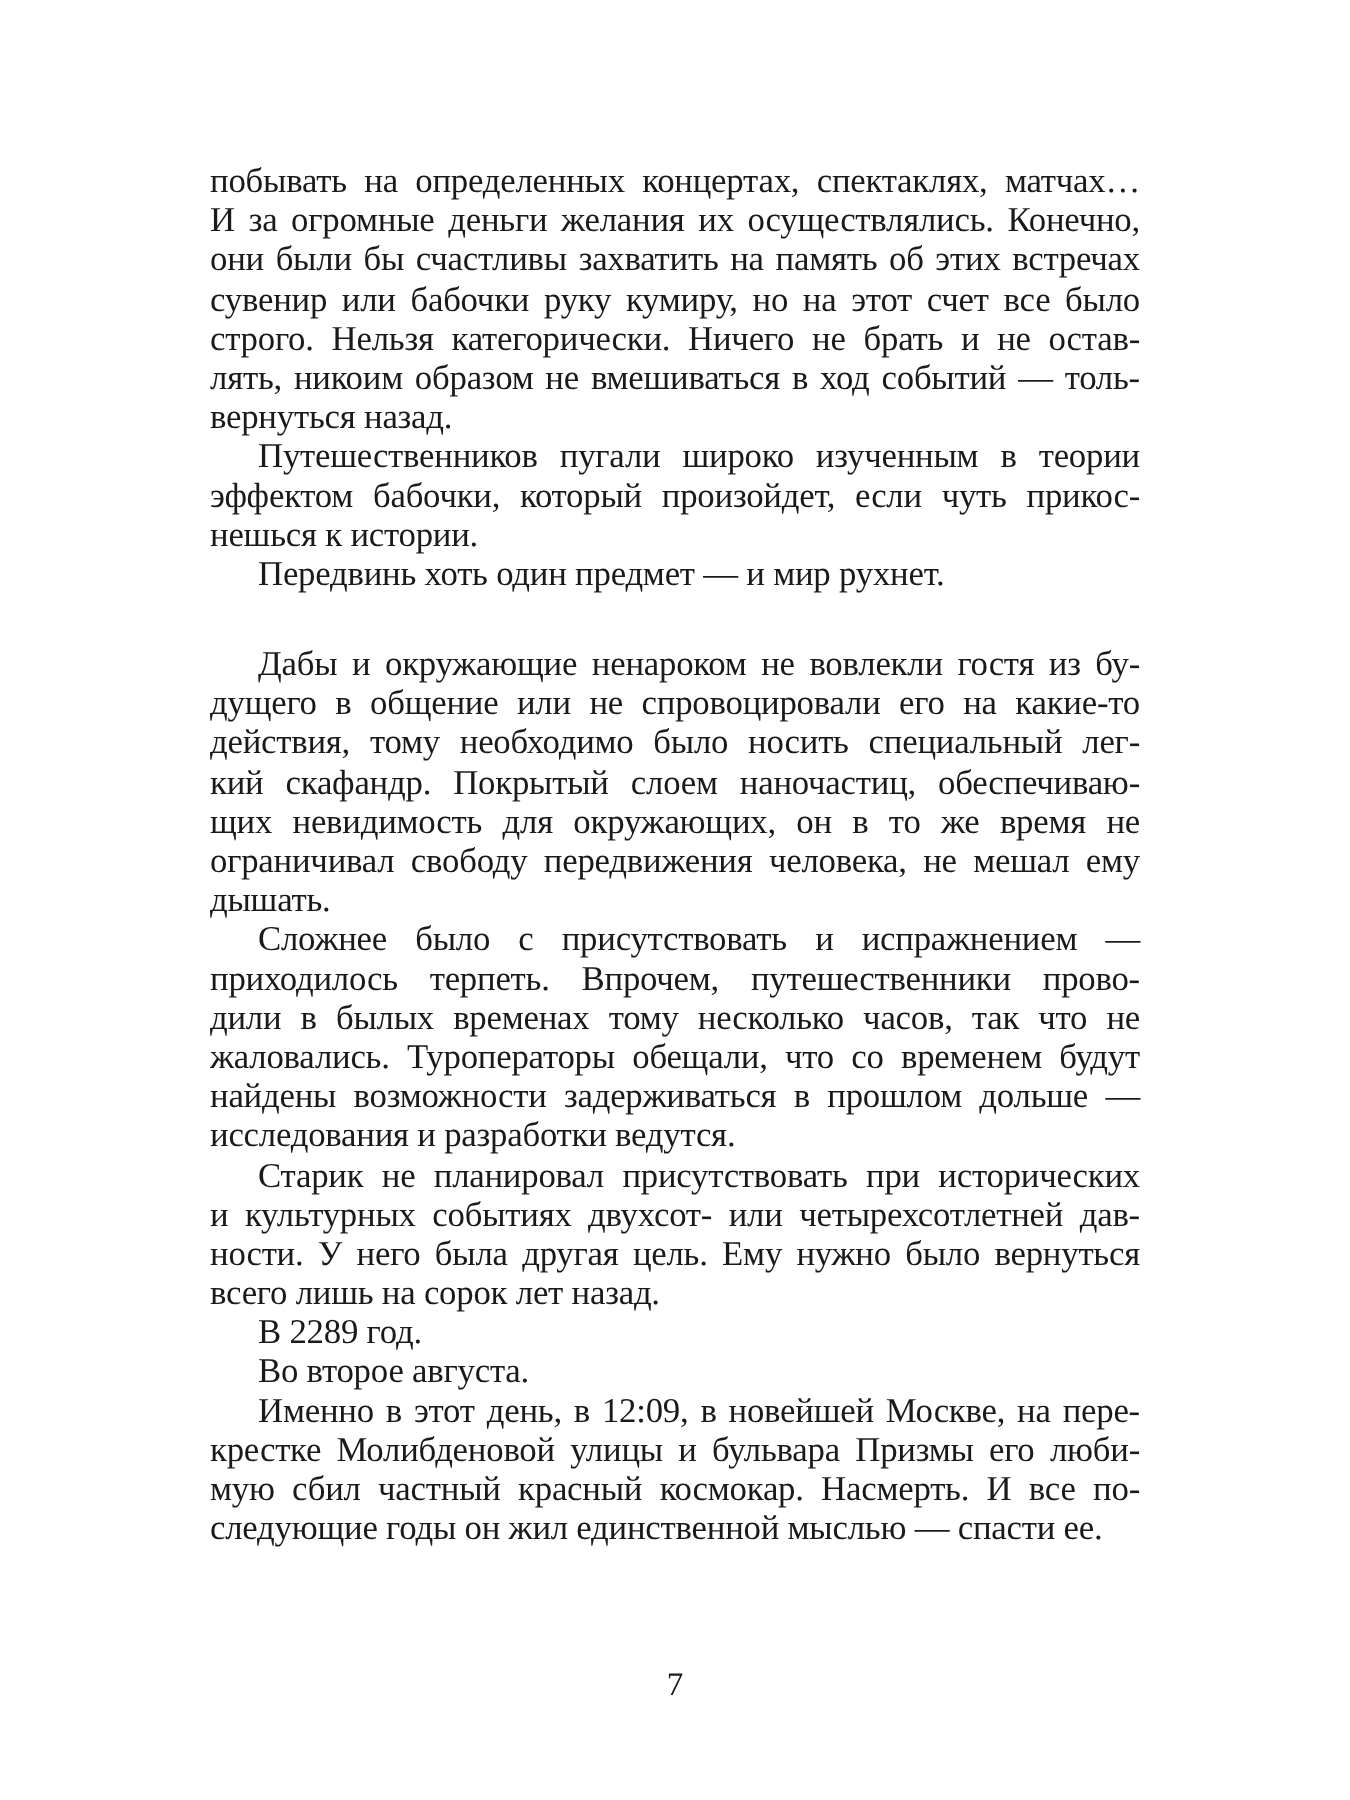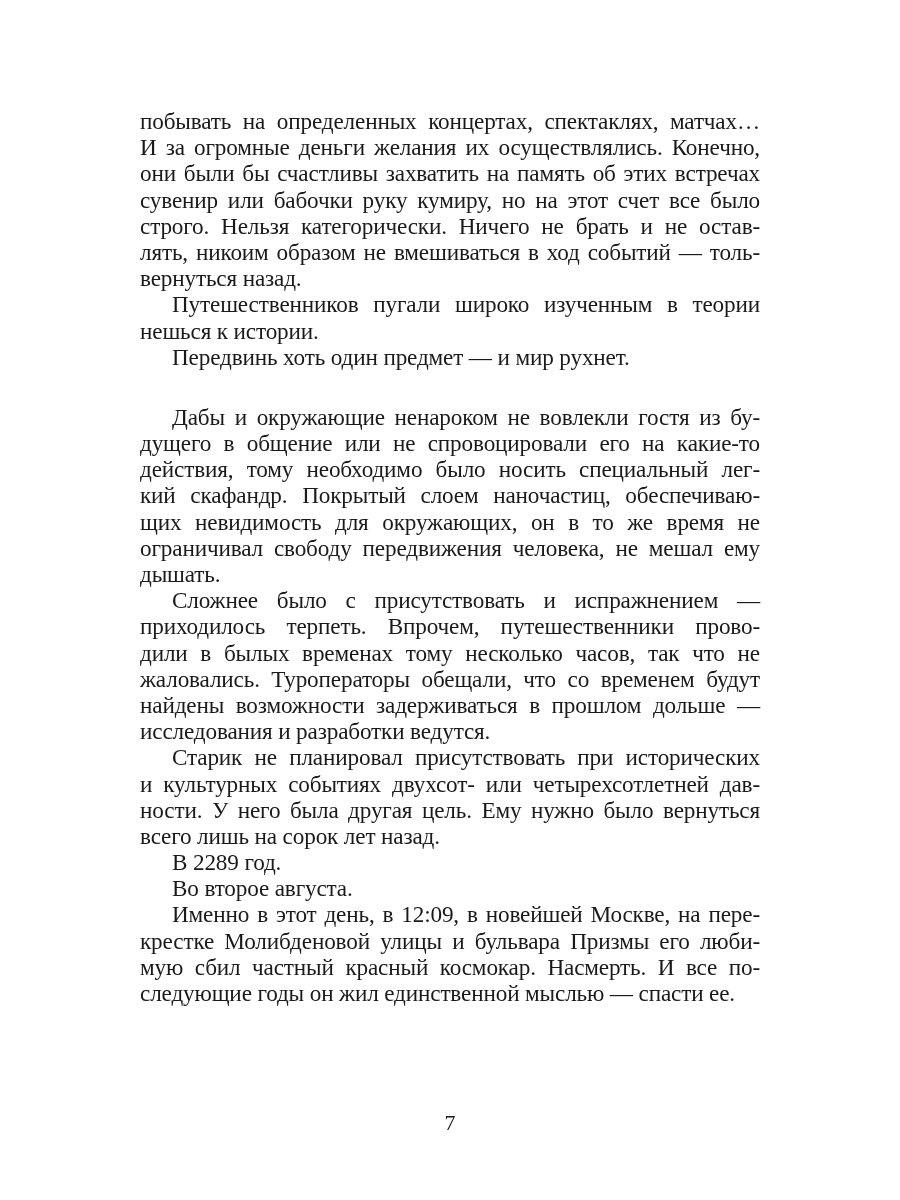--- a/index.html
+++ b/index.html
@@ -59,20 +59,21 @@
     <div class="line">И за огромные деньги желания их осуществлялись. Конечно,</div>
     <div class="line">они были бы счастливы захватить на память об этих встречах</div>
     <div class="line">сувенир или бабочки руку кумиру, но на этот счет все было</div>
     <div class="line">строго. Нельзя категорически. Ничего не брать и не остав-</div>
     <div class="line">лять, никоим образом не вмешиваться в ход событий — толь-</div>
     <div class="line last">вернуться назад.</div>
   </div>
 
   <div>
     <div class="line indent">Путешественников пугали широко изученным в теории</div>
+    <div class="line">эффектом бабочки, который произойдет, если чуть прикос-</div>
     <div class="line last">нешься к истории.</div>
   </div>
 
   <div>
     <div class="line indent last">Передвинь хоть один предмет — и мир рухнет.</div>
   </div>
 
   <div class="gap"></div>
 
   <div>

